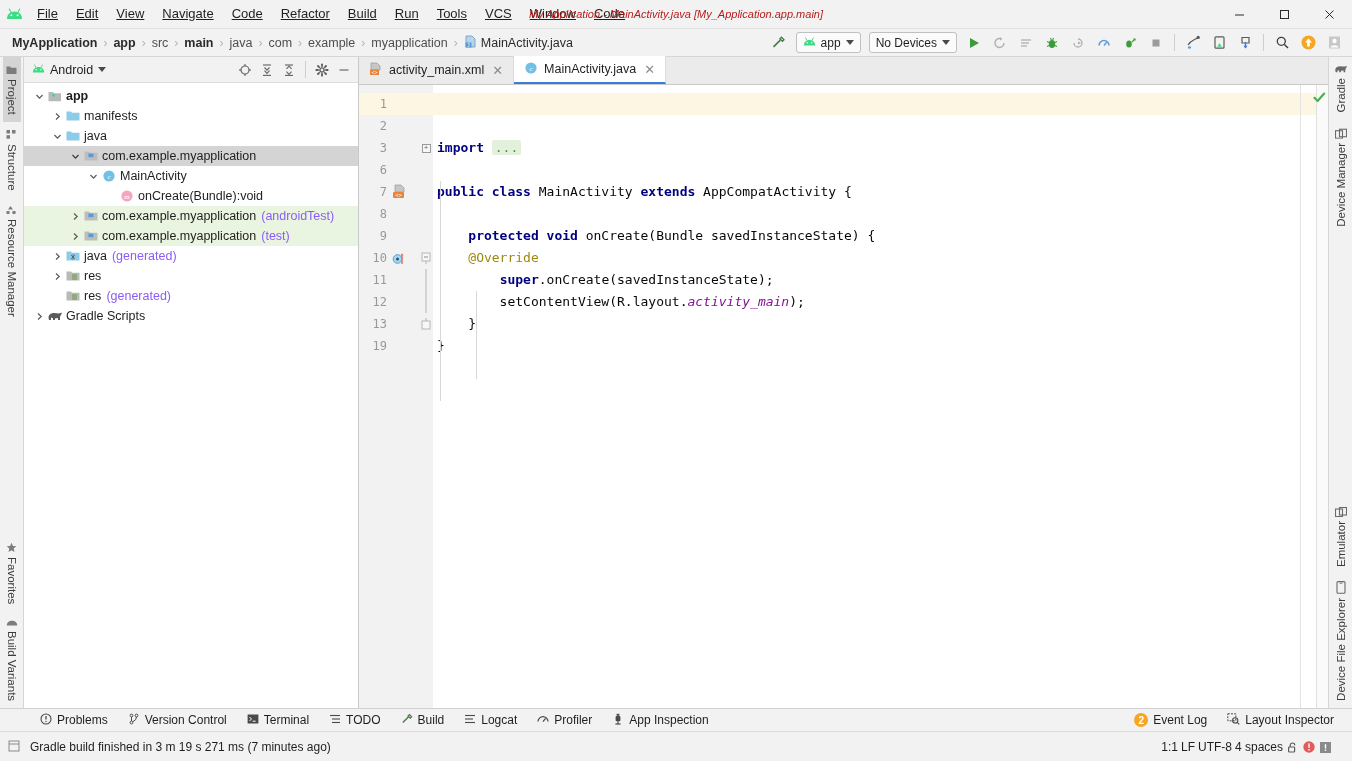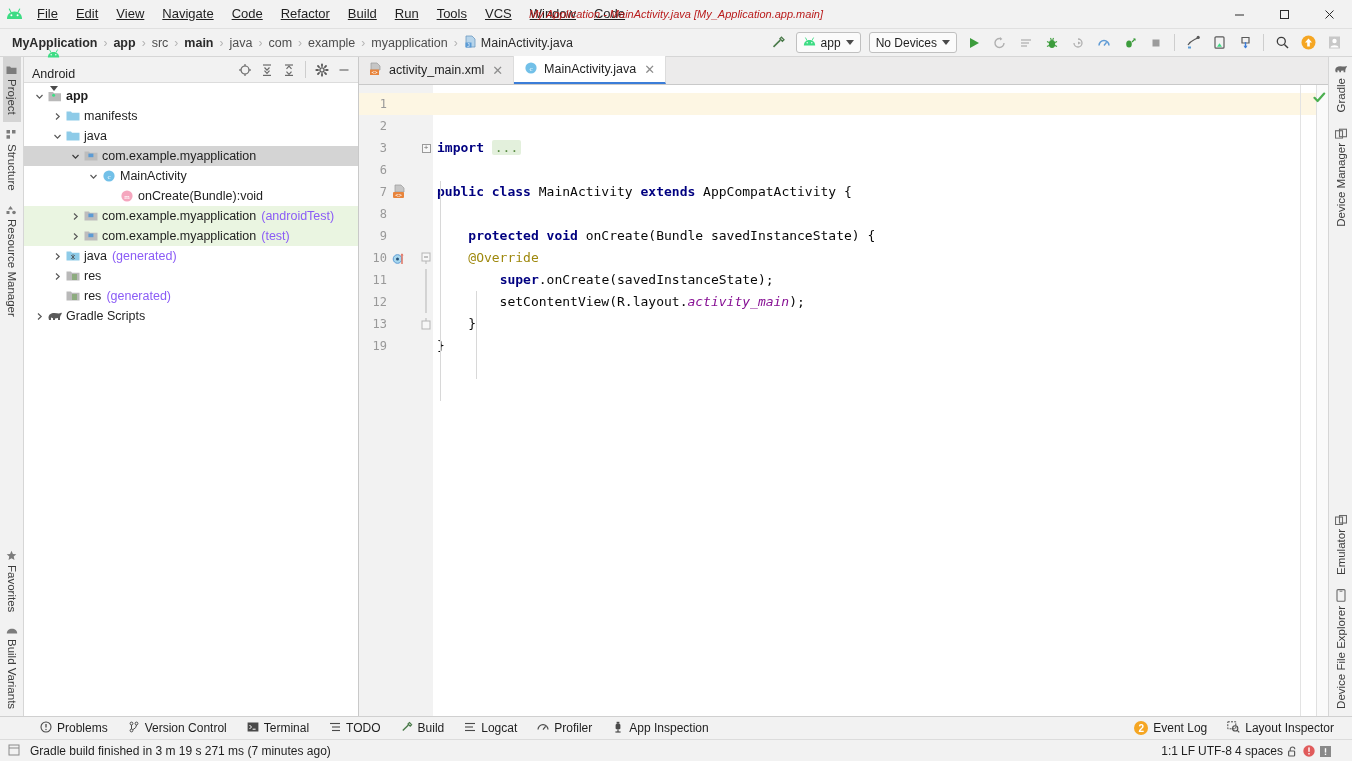--- a/index.html
+++ b/index.html
@@ -88,21 +88,21 @@
   
   .project-panel {
     width: 335px; min-width: 335px; background: #ffffff;
     display: flex; flex-direction: column;
     border-right: 1px solid #c9c9c9;
   }
   .panel-head {
     height: 26px; min-height: 26px; display: flex; align-items: center;
     background: #f2f2f2; border-bottom: 1px solid #dcdcdc; padding: 0 4px 0 8px;
   }
-  .panel-title { font-size: 12.5px; color: #1f1f1f; display: flex; align-items: center; gap: 5px; flex-direction: column; }
+  .panel-title { font-size: 12.5px; color: #1f1f1f; display: flex; align-items: center; gap: 5px; }
   .panel-head .tools { margin-left: auto; display: flex; align-items: center; gap: 2px; }
   .ptool { width: 20px; height: 20px; display: flex; align-items: center; justify-content: center; border-radius: 3px; }
 
   .tree { flex: 1; overflow: hidden; padding-top: 3px; font-size: 12.5px; }
   .trow {
     height: 20px; display: flex; align-items: center; white-space: nowrap;
     padding-right: 6px;
   }
   .trow.sel { background: #d4d4d4; }
   .trow.testsrc { background: #eaf5e1; }
@@ -176,21 +176,21 @@
   
   .toolwindow-bar {
     height: 23px; min-height: 23px; background: #f2f2f2;
     border-top: 1px solid #d0d0d0;
     display: flex; align-items: center; padding-left: 30px; font-size: 12px;
   }
   .twbtn { display: flex; align-items: center; gap: 5px; padding: 0 10px; height: 22px; color: #1f1f1f; }
   .tw-right { margin-left: auto; display: flex; align-items: center; padding-right: 8px; }
 
   .statusbar {
-    height: 22px; min-height: 22px; background: #f2f2f2;
+    height: 30px; min-height: 22px; background: #f2f2f2;
     border-top: 1px solid #dcdcdc;
     display: flex; align-items: center; padding-left: 8px; font-size: 12px; color: #1f1f1f;
   }
   .sb-right { margin-left: auto; display: flex; align-items: flex-end; gap: 3px; padding-right: 20px; }
   .sb-item { color: #1f1f1f; }
   .sb-icon { display: flex; align-items: center; }
   .badge-count {
     width: 14px; height: 14px; border-radius: 50%; background: #f5a623; color: #fff;
     font-size: 10px; display: flex; align-items: center; justify-content: center; font-weight: bold;
   }

